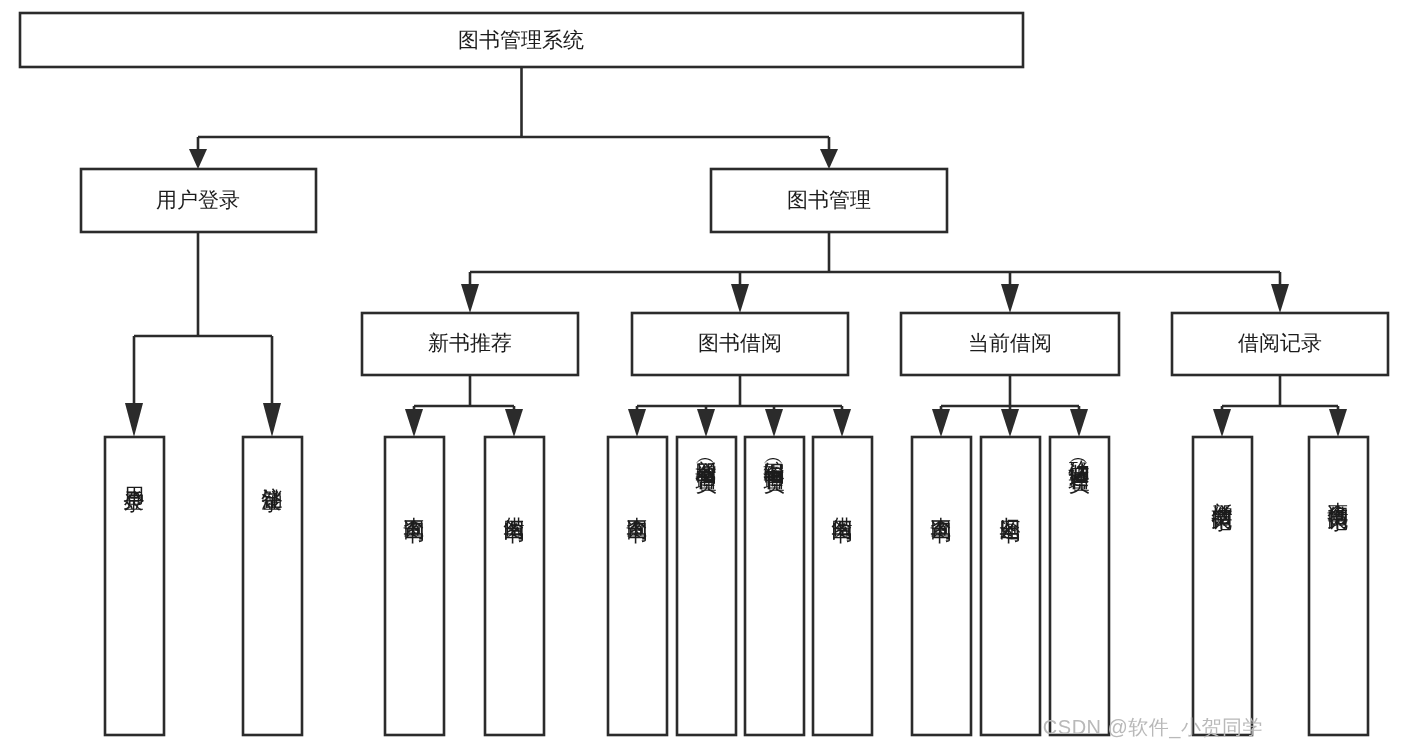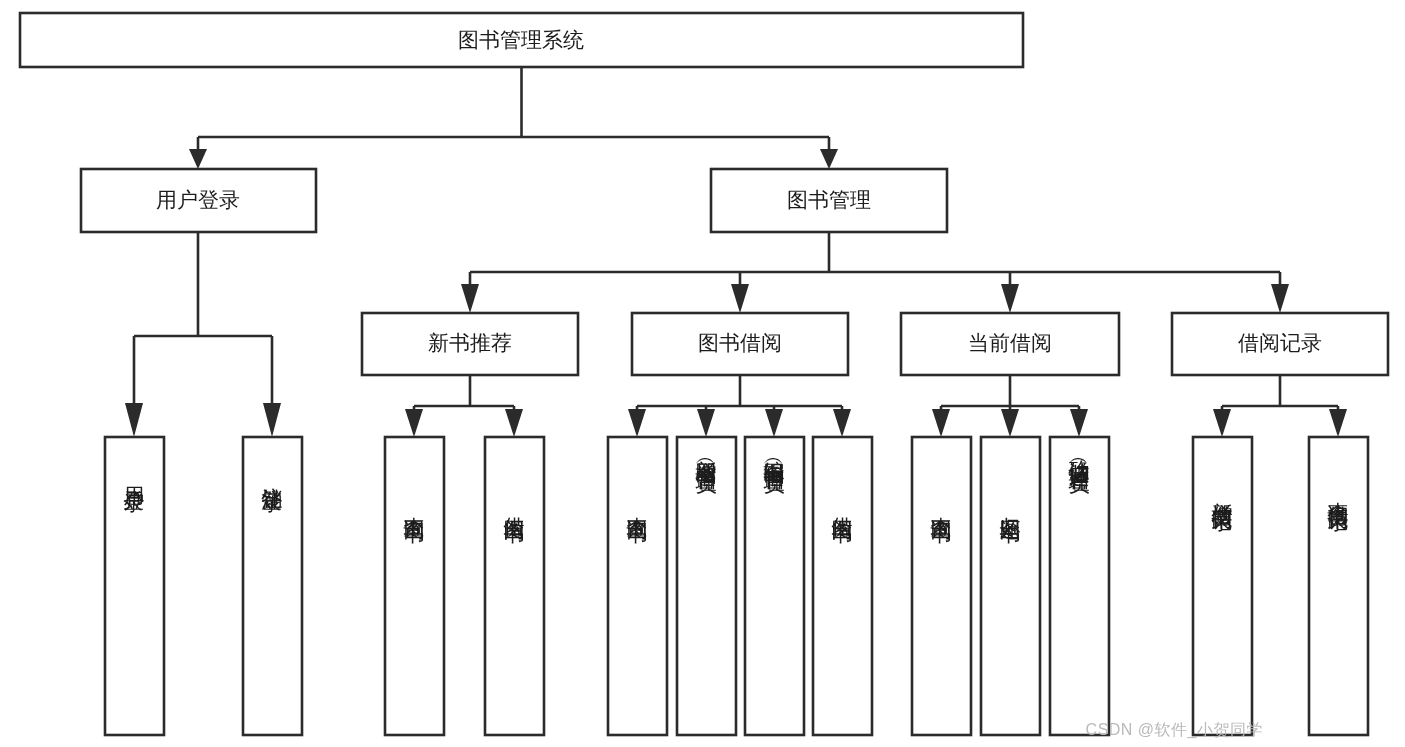--- a/index.html
+++ b/index.html
@@ -46,21 +46,21 @@
     font-size: 21px;
     fill: #1c1c1c;
     text-anchor: middle;
     dominant-baseline: middle;
   }
   .watermark {
     position: absolute;
     right: 8px;
     bottom: 6px;
     font-family: "Liberation Sans", "DejaVu Sans", sans-serif;
-    font-size: 16px;
+    font-size: 20px;
     color: #b9b9b9;
     letter-spacing: 0.5px;
     white-space: nowrap;
     pointer-events: none;
   }
 </style>
 </head>
 <body>
 
 <div id="diagram-root">

